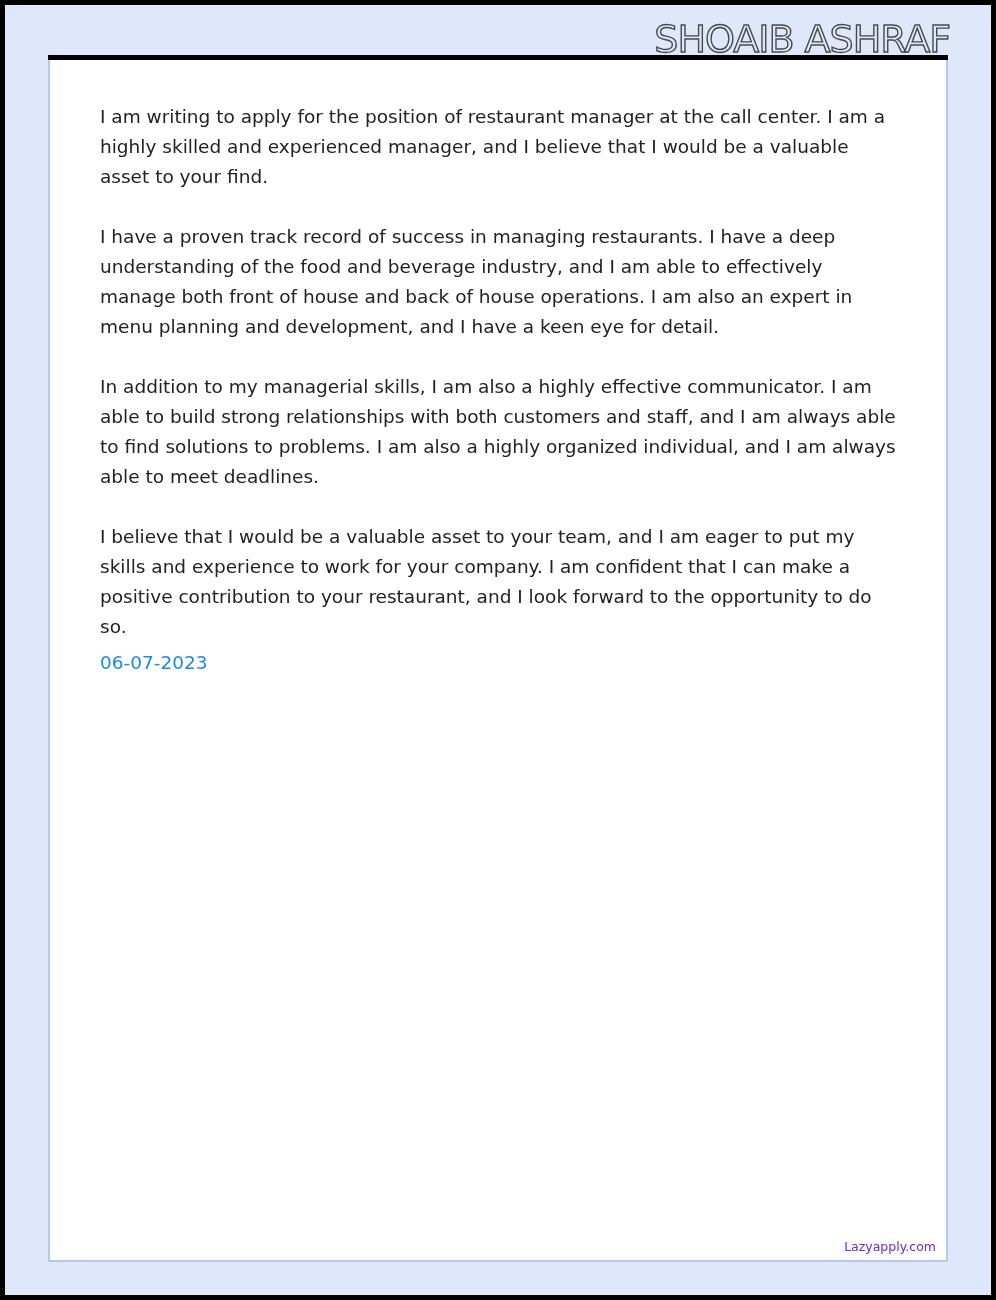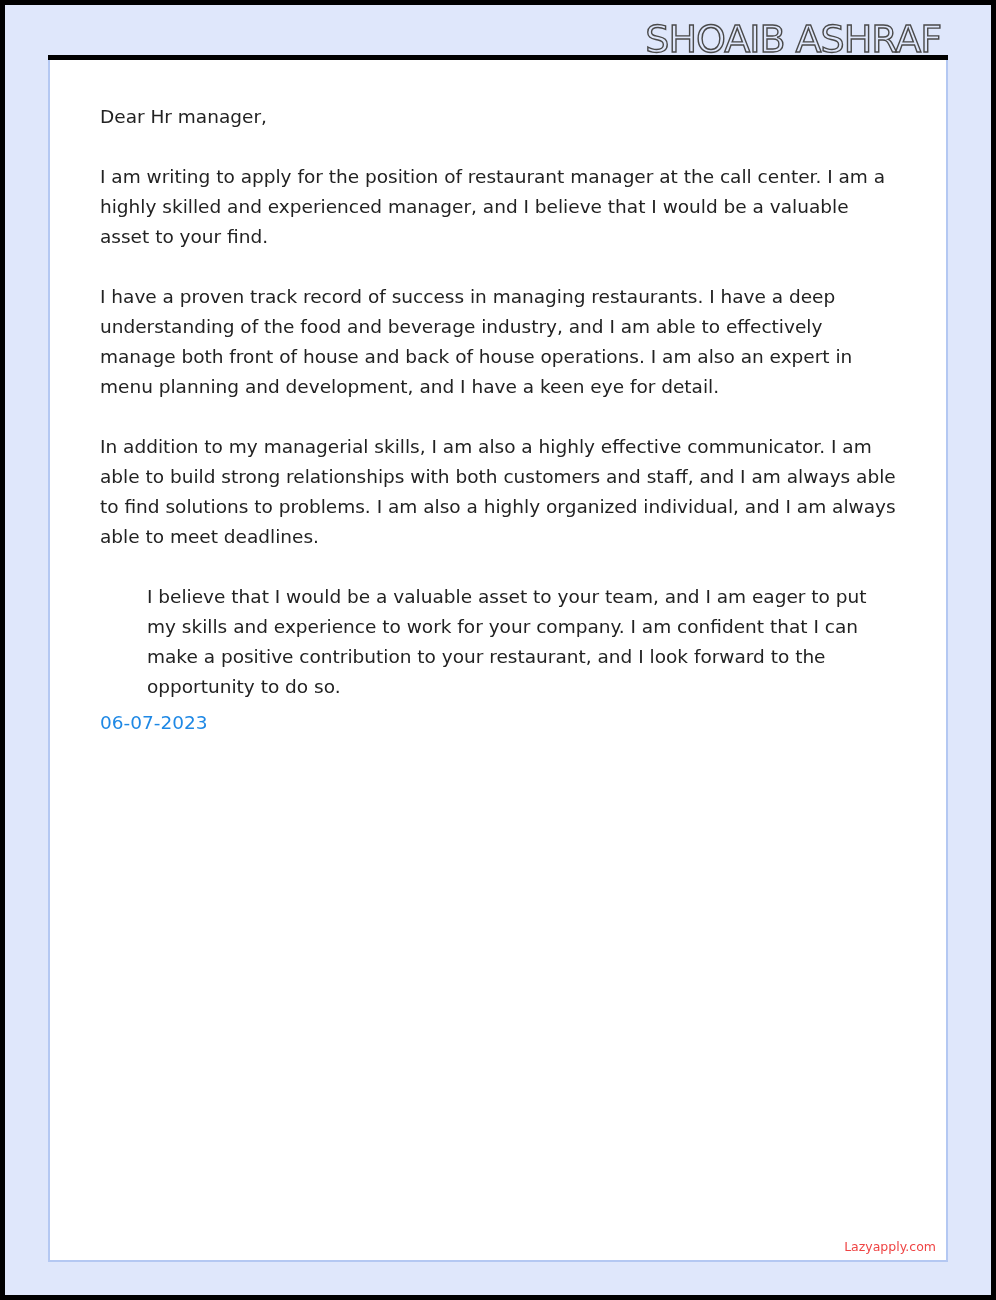--- a/index.html
+++ b/index.html
@@ -10,21 +10,21 @@
     overflow: hidden;
   }
   .frame {
     position: absolute;
     left: 5px; top: 5px;
     width: 986px; height: 1290px;
     background: #dfe7fb;
   }
   .title {
     position: absolute;
-    right: 50px; top: 12px;
+    right: 41px; top: 12px;
     font-family: "DejaVu Sans", sans-serif;
     font-size: 38px;
     line-height: 44px;
     color: #dfe7fb;
     -webkit-text-stroke: 1.4px #4a4a4a;
     letter-spacing: -1px;
     white-space: nowrap;
   }
   .topbar {
     position: absolute;
@@ -43,42 +43,41 @@
   }
   .body-text {
     position: absolute;
     left: 50px; top: 42px;
     width: 800px;
     font-size: 18.5px;
     line-height: 30px;
     color: #222;
   }
   .body-text p { margin: 0 0 30px 0; }
-  .body-text p.last { margin-bottom: 6px; margin-left: 47px; }
+  .body-text p.last { margin-bottom: 6px; }
   .date {
     font-size: 18.5px;
     line-height: 30px;
     color: #1e88e5;
   }
   .footer {
     position: absolute;
     right: 10px; bottom: 6px;
     font-size: 12.5px;
-    color: #ef4444;
+    color: #6d28d9;
   }
 </style>
 </head>
 <body>
 
 <div class="frame">
   <div class="title">SHOAIB ASHRAF</div>
   <div class="topbar"></div>
   <div class="paper">
     <div class="body-text">
-      <p>Dear Hr manager,</p>
       <p>I am writing to apply for the position of restaurant manager at the call center. I am a highly skilled and experienced manager, and I believe that I would be a valuable asset to your find.</p>
       <p>I have a proven track record of success in managing restaurants. I have a deep understanding of the food and beverage industry, and I am able to effectively manage both front of house and back of house operations. I am also an expert in menu planning and development, and I have a keen eye for detail.</p>
       <p>In addition to my managerial skills, I am also a highly effective communicator. I am able to build strong relationships with both customers and staff, and I am always able to find solutions to problems. I am also a highly organized individual, and I am always able to meet deadlines.</p>
       <p class="last">I believe that I would be a valuable asset to your team, and I am eager to put my skills and experience to work for your company. I am confident that I can make a positive contribution to your restaurant, and I look forward to the opportunity to do so.</p>
       <div class="date">06-07-2023</div>
     </div>
     <div class="footer">Lazyapply.com</div>
   </div>
 </div>
 

